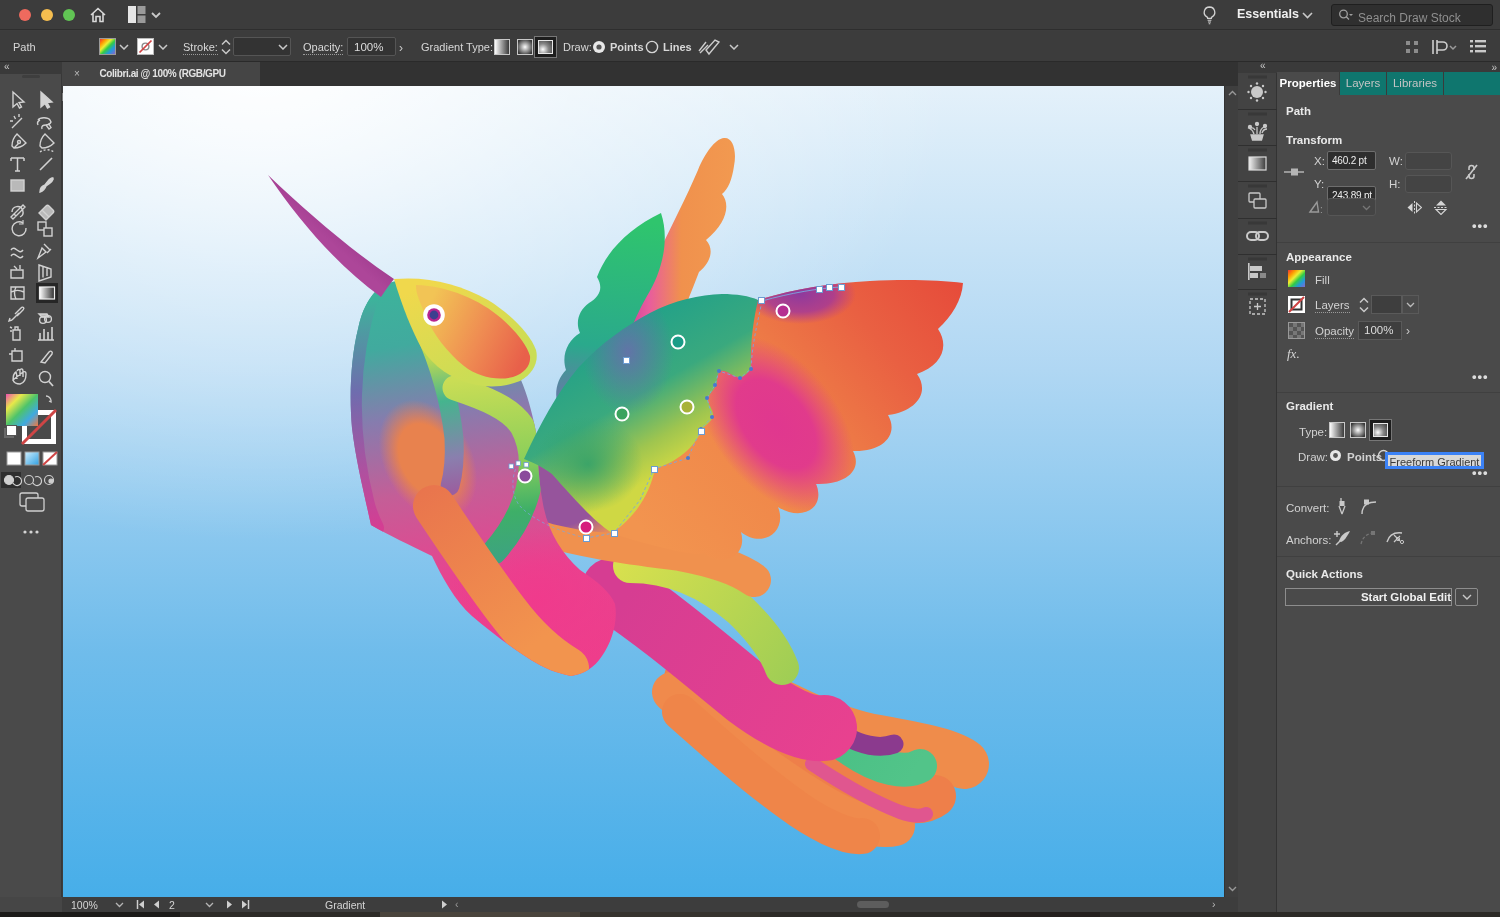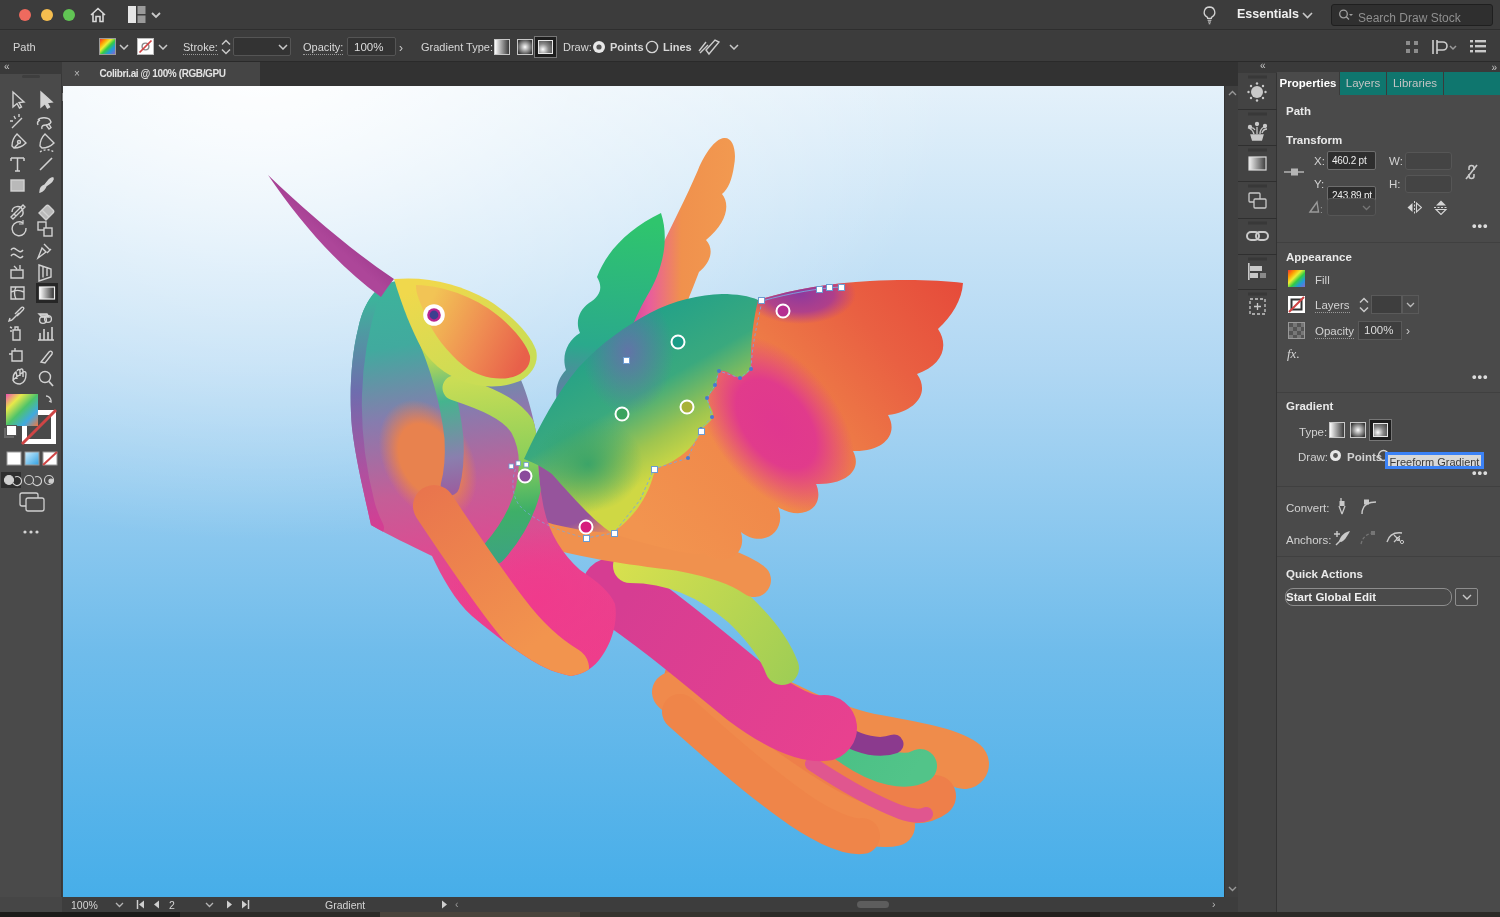--- a/index.html
+++ b/index.html
@@ -694,21 +694,21 @@
       </svg>
     <svg class="abs" style="left:108px;top:467px;" width="20" height="18" viewBox="0 0 20 18">
         <path d="M2 13 C4 6 9 3 17 4" stroke="#c9c9c9" stroke-width="1.4" fill="none"></path>
         <circle cx="13" cy="10" r="1.6" fill="none" stroke="#c9c9c9"></circle>
         <circle cx="17" cy="13" r="1.6" fill="none" stroke="#c9c9c9"></circle>
         <path d="M9 6 l6 6 M15 7 l-6 6" stroke="#c9c9c9" stroke-width="1.2"></path>
       </svg>
     <div class="abs divider" style="left:0px;top:494px;width:223px;"></div>
 
     <div class="abs phead" style="left:9px;top:506px;">Quick Actions</div>
-    <div class="abs" style="left:8px;top:526px;width:167px;height:18px;border:1px solid #8d8d8d;border-radius:8px;color:#f0f0f0;font-size:11.5px;font-weight:bold;text-align:left;line-height:16px;">Start Global Edit</div>
+    <div class="abs" style="left:8px;top:526px;width:167px;height:18px;border:1px solid #8d8d8d;border-radius:0;color:#f0f0f0;font-size:11.5px;font-weight:bold;text-align:right;line-height:16px;">Start Global Edit</div>
     <div class="abs" style="left:178px;top:526px;width:23px;height:18px;border:1px solid #8d8d8d;border-radius:2px;">
         <svg style="position:absolute;left:6px;top:5px;" width="10" height="7" viewBox="0 0 10 7">
           <path d="M1 1 l4 4 l4-4" stroke="#c9c9c9" stroke-width="1.4" fill="none"></path>
         </svg>
       </div>
   </div>
 
   <div class="abs" id="statusbar">
     <span class="abs" style="left:9px;top:2px;">100%</span>
     <svg class="abs" style="left:53px;top:5px;" width="9" height="6" viewBox="0 0 9 6">

